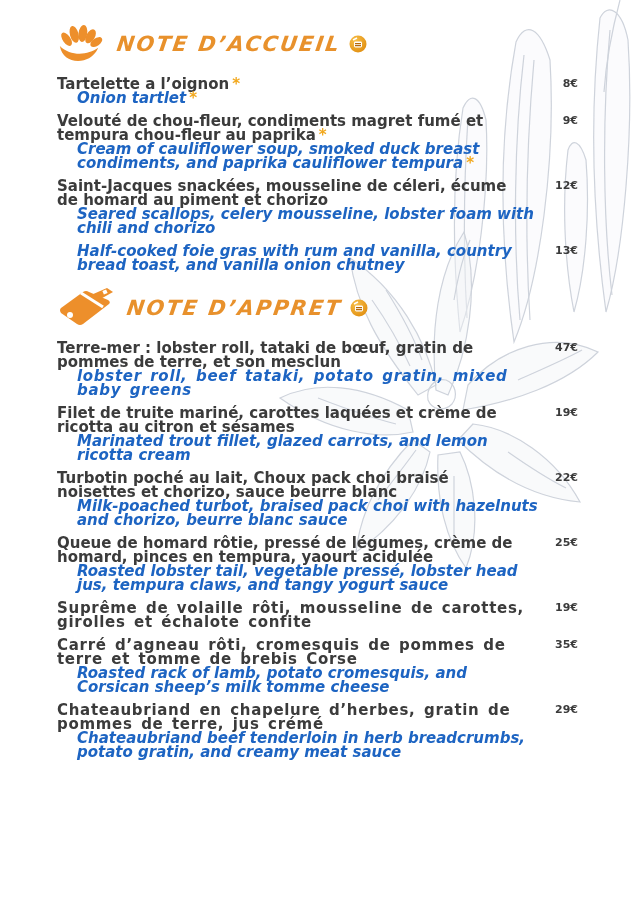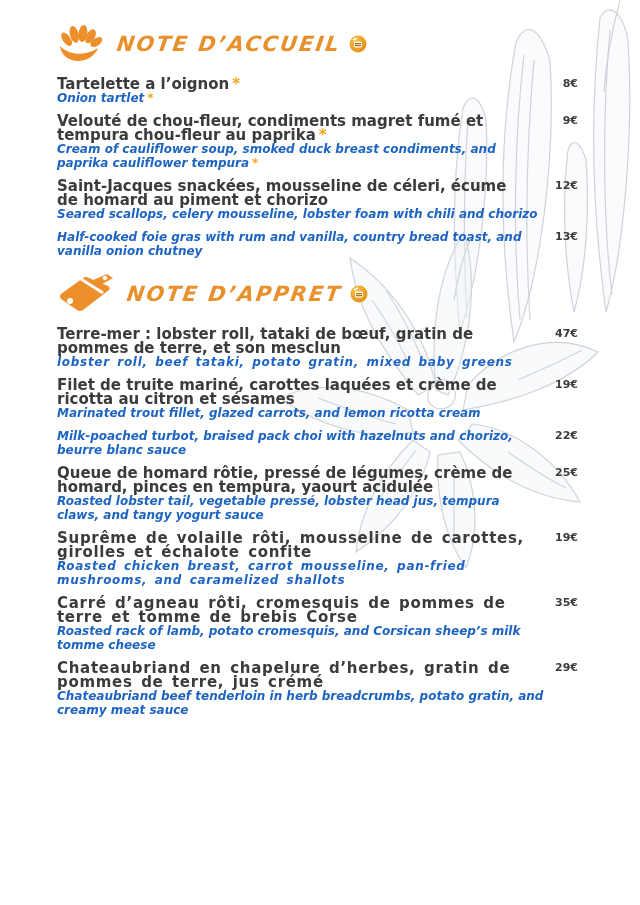--- a/index.html
+++ b/index.html
@@ -30,22 +30,22 @@
     width:18px; height:18px; margin-left:8px; flex:0 0 auto;
     cursor:pointer; border:none; background:none; padding:0;
   }
   .items { display:block; }
   .menu-item { position:relative; margin-bottom:9px; }
   .fr-line {
     font-size:15px; font-weight:bold; color:#3b3b3b;
     line-height:14px; padding-right:48px;
   }
   .en-line {
-    font-size:12px; font-weight:bold; font-style:italic; color:#1d64c2;
-    line-height:14px; padding-right:34px;
+    font-size:15px; font-weight:bold; font-style:italic; color:#1d64c2;
+    line-height:14px; padding-right:34px;margin-left:20px;
   }
   .wide { letter-spacing:0.7px; word-spacing:2.6px; }
   .star { color:#f2a81d; font-weight:bold; margin-left:3px; font-style:normal; }
   .price {
     position:absolute; right:0; top:0;
     font-size:11px; font-weight:bold; color:#3b3b3b; line-height:14px;
   }
 </style>
 </head>
 <body>
@@ -167,31 +167,31 @@
     <div class="fr-line"><span>Terre-mer : lobster roll, tataki de bœuf, gratin de pommes de terre, et son mesclun</span></div>
     <div class="en-line wide"><span>lobster roll, beef tataki, potato gratin, mixed baby greens</span></div>
     <span class="price">47€</span>
   </div>
           <div class="menu-item">
     <div class="fr-line"><span>Filet de truite mariné, carottes laquées et crème de ricotta au citron et sésames</span></div>
     <div class="en-line"><span>Marinated trout fillet, glazed carrots, and lemon ricotta cream</span></div>
     <span class="price">19€</span>
   </div>
           <div class="menu-item">
+    <div class="fr-line"><span>Turbotin poché au lait, Choux pack choi braisé noisettes et chorizo, sauce beurre blanc</span></div>
     <div class="en-line"><span>Milk-poached turbot, braised pack choi with hazelnuts and chorizo, beurre blanc sauce</span></div>
     <span class="price">22€</span>
   </div>
           <div class="menu-item">
     <div class="fr-line"><span>Queue de homard rôtie, pressé de légumes, crème de homard, pinces en tempura, yaourt acidulée</span></div>
     <div class="en-line"><span>Roasted lobster tail, vegetable pressé, lobster head jus, tempura claws, and tangy yogurt sauce</span></div>
     <span class="price">25€</span>
   </div>
           <div class="menu-item">
     <div class="fr-line wide"><span>Suprême de volaille rôti, mousseline de carottes, girolles et échalote confite</span></div>
-    <div class="en-line wide"><span>Roasted chicken breast, carrot mousseline, pan-fried mushrooms, and caramelized shallots</span></div>
     <span class="price">19€</span>
   </div>
           <div class="menu-item">
     <div class="fr-line wide"><span>Carré d’agneau rôti, cromesquis de pommes de terre et tomme de brebis Corse</span></div>
     <div class="en-line"><span>Roasted rack of lamb, potato cromesquis, and Corsican sheep’s milk tomme cheese</span></div>
     <span class="price">35€</span>
   </div>
           <div class="menu-item">
     <div class="fr-line wide"><span>Chateaubriand en chapelure d’herbes, gratin de pommes de terre, jus crémé</span></div>
     <div class="en-line"><span>Chateaubriand beef tenderloin in herb breadcrumbs, potato gratin, and creamy meat sauce</span></div>

